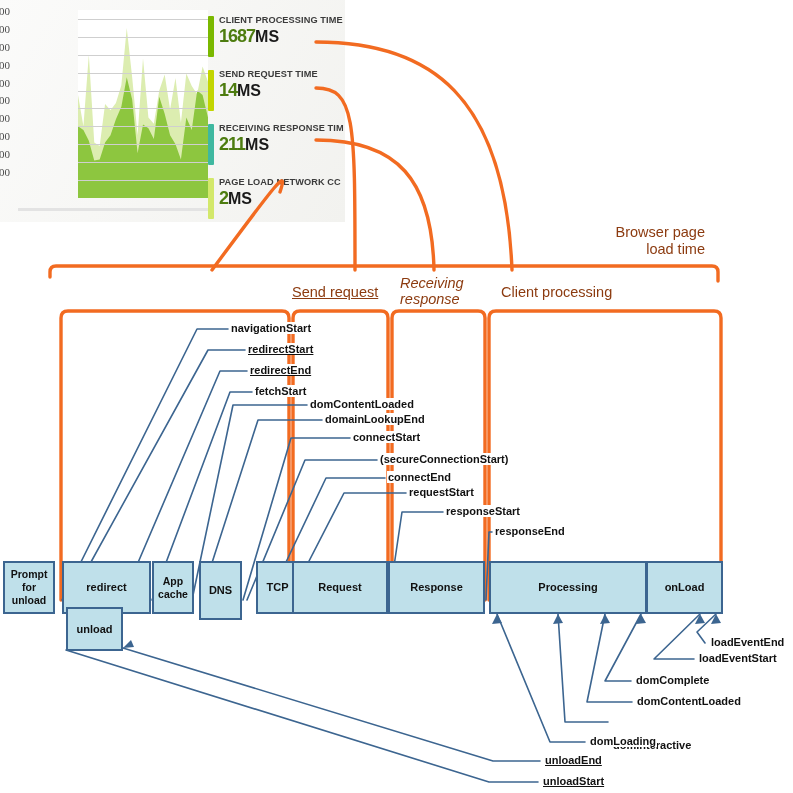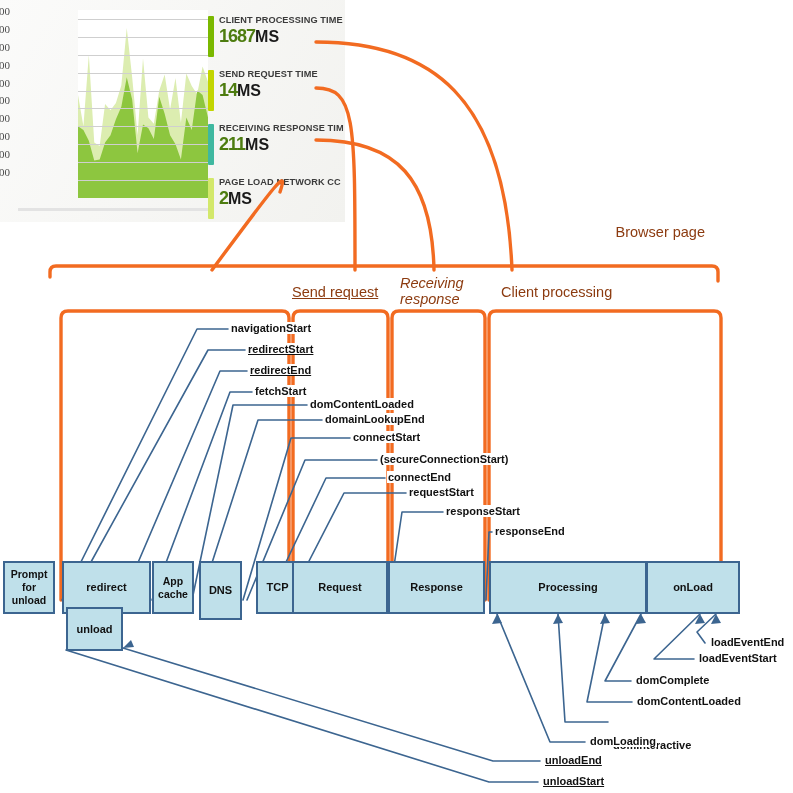--- a/index.html
+++ b/index.html
@@ -164,20 +164,21 @@
 
   <div class="phase-label ctr" style="left:400px;top:275px;width:74px;">
     <div>Receiving</div>
     <div>response</div>
   </div>
 
   <div class="phase-label" style="left:501px;top:284px;">Client processing</div>
 
   <div class="browser-label" style="left:545px;top:224px;width:160px;">
     <div>Browser page</div>
+    <div>load time</div>
   </div>
 
   <svg class="overlay" viewBox="0 0 793 793">
     <g fill="none" stroke="#f26b21" stroke-width="3.4" stroke-linecap="round" stroke-linejoin="round">
 
       <path d="M316,42 C430,42 505,95 512,270"></path>
       <path d="M316,88 C355,88 355,120 355,270"></path>
       <path d="M316,140 C398,140 432,180 434,270"></path>
       <path d="M280,192 C288,168 280,178 212,270"></path>
     </g>
@@ -259,21 +260,21 @@
     </div>
 
     <div class="tl-box" style="left:388px;top:561px;width:97px;height:53px;">
       <span>Response</span>
     </div>
 
     <div class="tl-box" style="left:489px;top:561px;width:158px;height:53px;">
       <span>Processing</span>
     </div>
 
-    <div class="tl-box" style="left:646px;top:561px;width:94px;height:53px;">
+    <div class="tl-box" style="left:646px;top:561px;width:77px;height:53px;">
       <span>onLoad</span>
     </div>
 
     <div class="tl-box" style="left:66px;top:607px;width:57px;height:44px;">
       <span>unload</span>
     </div>
   </div>
 
   <div>
     <div class="ev" style="left:230px;top:322px;">navigationStart</div>

